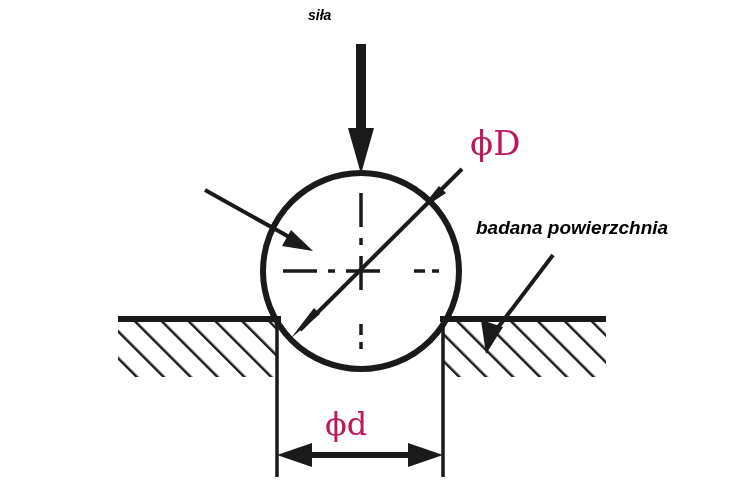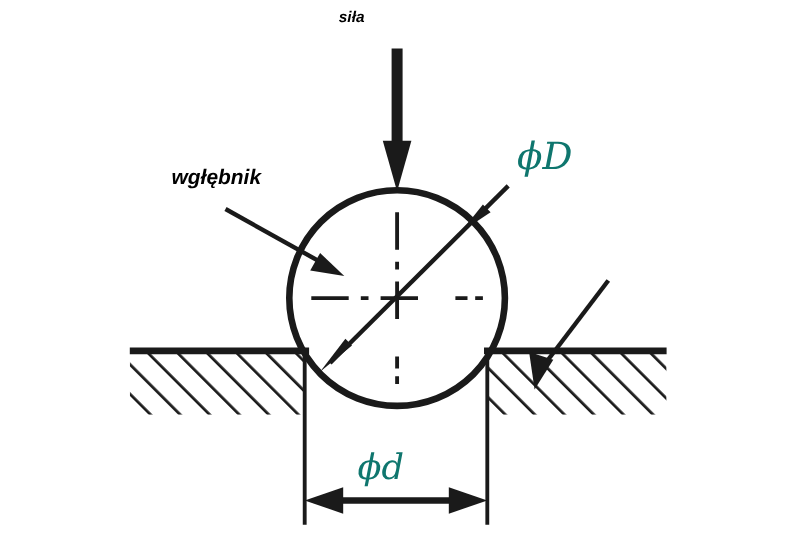--- a/index.html
+++ b/index.html
@@ -32,23 +32,22 @@
     color: #000000;
     white-space: nowrap;
     line-height: 1;
   }
   .lbl-sila       { left: 308px; top: 8px;   font-size: 14px; }
   .lbl-wglebnik   { left: 156px; top: 152px; font-size: 19px; }
   .lbl-badana     { left: 476px; top: 218px; font-size: 19px; }
   .sym {
     position: absolute;
     font-family: "DejaVu Serif", serif;
-    font-style: italic;
     font-weight: normal;
-    color: #0f766e;
+    color: #be185d;
     white-space: nowrap;
     line-height: 1;
   }
   .sym-D { left: 470px; top: 126px; font-size: 34px; }
   .sym-d { left: 325px; top: 408px; font-size: 32px; }
 </style>
 </head>
 <body>
 
 <div id="diagram-root">
@@ -113,20 +112,20 @@
 
     <g>
       <line x1="290" y1="455" x2="430" y2="455" stroke="#1a1a1a" stroke-width="6"></line>
       <polygon points="277,455 312,443 312,467" fill="#1a1a1a"></polygon>
       <polygon points="443,455 408,443 408,467" fill="#1a1a1a"></polygon>
     </g>
   </svg>
 
   <div class="lbl lbl-sila">siła</div>
 
-  <div class="lbl lbl-wglebnik">wgłębnik</div>
 
+  <div class="lbl lbl-badana">badana powierzchnia</div>
 
   <div class="sym sym-D">ϕD</div>
 
   <div class="sym sym-d">ϕd</div>
 
 </div>
 
 </body></html>

